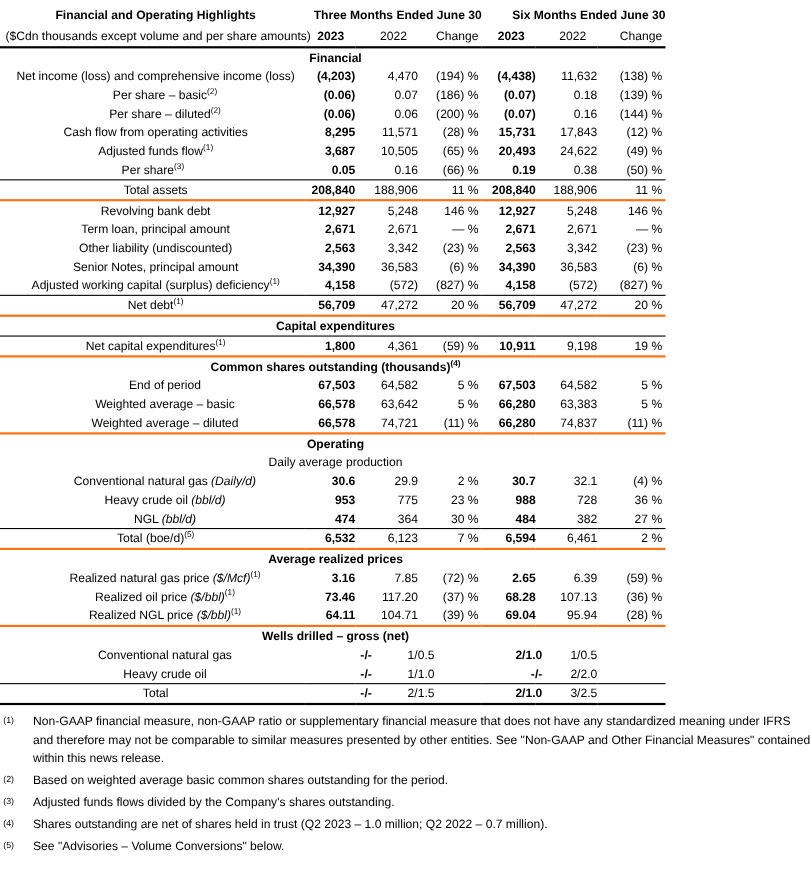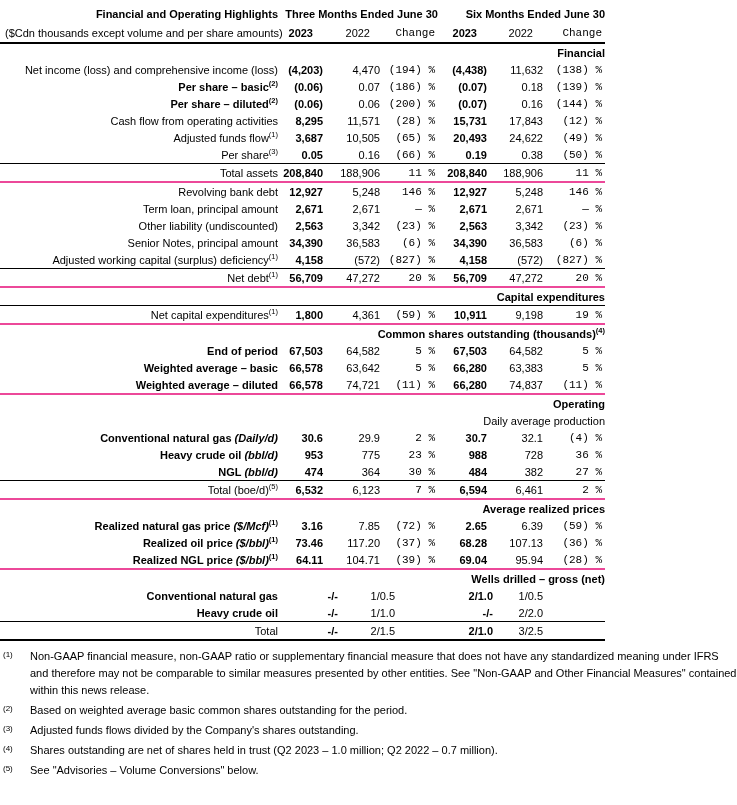--- a/index.html
+++ b/index.html
@@ -3,31 +3,31 @@
 <meta charset="utf-8">
 <style>
   html,body{margin:0;padding:0;background:#fff;color:#000;}
   body{width:737px;font-family:"Liberation Sans","DejaVu Sans",sans-serif;font-size:11px;}
   .doc{padding:4px 0 0 0;}
   table{border-collapse:collapse;table-layout:fixed;width:605px;}
   td{padding:0;height:17px;vertical-align:middle;white-space:nowrap;overflow:visible;}
   thead td{height:19px;}
   thead tr.hrow2 td{border-bottom:2px solid #000;}
   .b{font-weight:bold;}
-  .label{text-align:right;}
+  .label{text-align:center;}
   .ind0{padding-left:5px;}
-  .ind1{padding-left:22px;font-weight:bold;}
+  .ind1{padding-left:22px;}
   .ind2{}
   .num{text-align:right;}
   .grp{text-align:right;}
   .yr{padding-right:10px;}
-  .chg{padding-right:3px;font-family:Liberation Mono, monospace;}
+  .chg{padding-right:3px;}
   sup{font-size:7.5px;line-height:0;vertical-align:super;}
   .bt-thin td{border-top:1px solid #000;}
-  .bt-thick td{border-top:2px solid #ec4899;}
+  .bt-thick td{border-top:2px solid #f97316;}
   .bb-thick td{border-bottom:2px solid #000;}
   .sh1{position:relative;left:15px;}
   .sh2{position:relative;left:6px;text-align:center;}
   .footnotes{margin-top:7px;width:737px;}
   .fn{position:relative;padding-left:30px;margin-bottom:3px;line-height:1.55;white-space:normal;}
   .fnm{position:absolute;left:3px;top:1px;font-size:8px;}
 </style>
 </head>
 <body>
 

